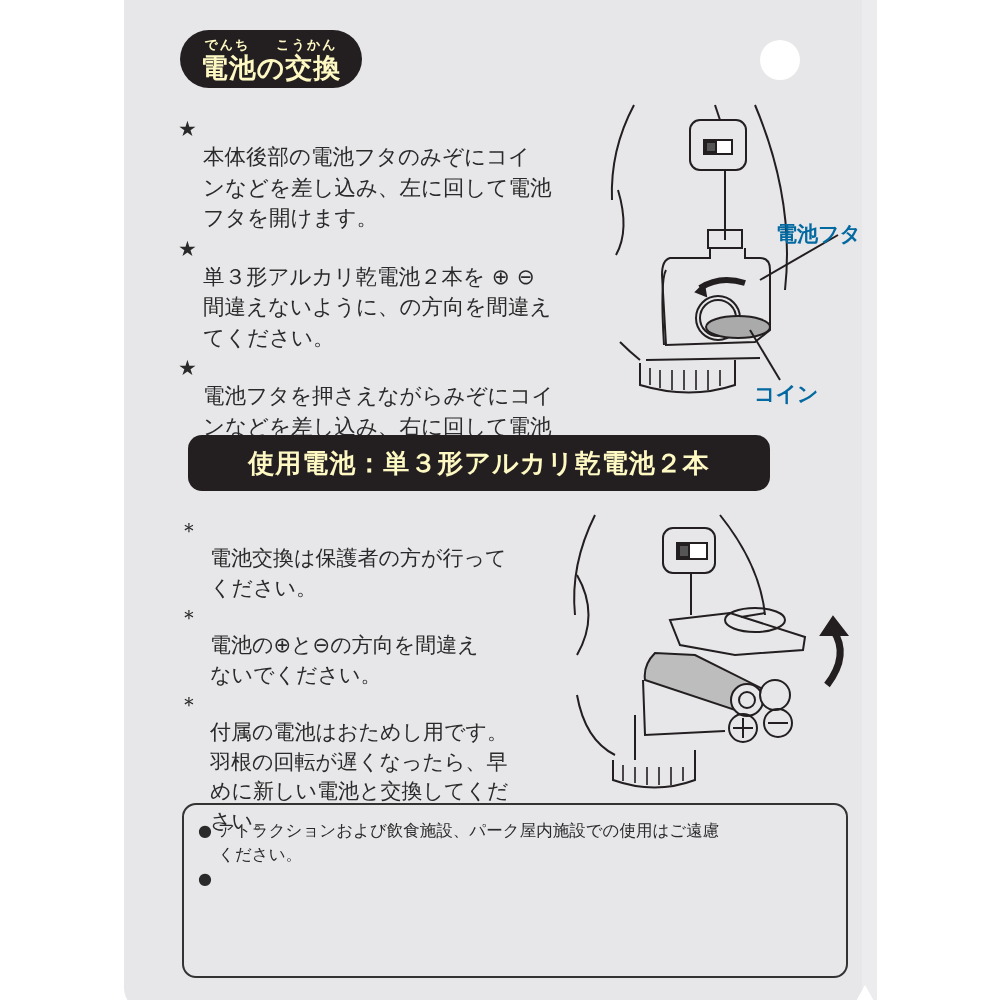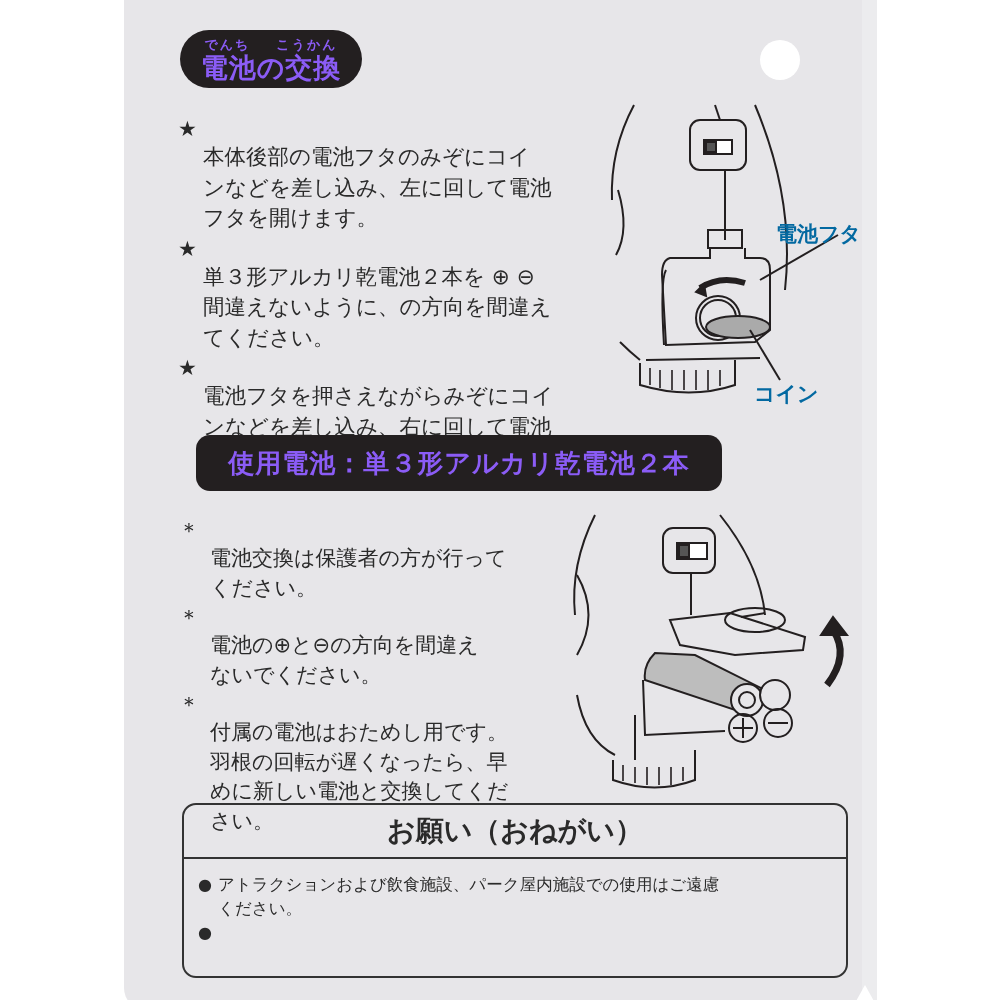--- a/index.html
+++ b/index.html
@@ -15,29 +15,29 @@
     position:absolute; left:862px; top:0; width:15px; height:1000px; background:#ececee;
   }
   .hole {
     position:absolute; left:760px; top:40px; width:40px; height:40px; border-radius:50%; background:#ffffff;
   }
   .notch {
     position:absolute; left:855px; top:985px; width:0; height:0;
     border-left:10px solid transparent; border-right:10px solid transparent; border-bottom:18px solid #ffffff;
   }
   .pill {
-    position:absolute; background:#231f20; color:#8b5cf6; border-radius:26px;
+    position:absolute; background:#231f20; color:#fef9c3; border-radius:26px;
     display:flex; flex-direction:column; align-items:center; justify-content:center;
   }
   .pill1 { left:180px; top:30px; width:182px; height:58px; border-radius:29px; }
   .pill1 .ruby { font-size:13px; font-weight:bold; letter-spacing:2px; line-height:15px; margin-top:2px; }
   .pill1 .ruby span { display:inline-block; }
   .pill1 .ruby .r1 { margin-right:26px; }
   .pill1 .main { font-size:27px; font-weight:bold; line-height:31px; letter-spacing:1px; }
-  .pill2 { left:196px; top:435px; width:526px; height:56px; border-radius:14px; }
+  .pill2 { left:188px; top:435px; width:582px; height:56px; border-radius:14px; }
   .pill2 .main { font-size:26px; font-weight:bold; letter-spacing:1px; }
 
   .steps { position:absolute; left:178px; top:114px; width:420px; }
   .step { font-size:21.5px; line-height:30.5px; display:flex; }
   .mark { width:25px; flex:0 0 25px; font-size:21px; }
   .step-text { flex:1; white-space:pre-line;margin-top:28px; }
 
   .notes { position:absolute; left:178px; top:516px; width:400px; }
   .note { font-size:21px; line-height:29.5px; display:flex; }
   .note .mark { width:32px; flex:0 0 32px; font-size:22px; }
@@ -167,21 +167,20 @@
   <path d="M203 218 L223 218"></path>
   <path d="M78 175 L80 230 L160 226"></path>
   <path d="M70 210 L70 255"></path>
   <path d="M48 255 L48 275 Q90 290 130 275 L130 245"></path>
   <path d="M58 260 L58 276 M70 262 L70 278 M82 262 L82 280 M94 262 L94 280 M106 262 L106 280 M118 262 L118 276" stroke-width="1.6"></path>
   <path d="M262 180 Q285 150 268 125" stroke-width="7"></path>
   <path d="M256 130 L268 112 L282 130 Z" fill="#231f20"></path>
 </svg>
 
 <div class="notice-box">
-  <div class="notice-title">お願い（おねがい）</div>
   <div class="notice-items">
     <div class="notice-item">
       <span class="bullet">●</span>
       <span class="txt">アトラクションおよび飲食施設、パーク屋内施設での使用はご遠慮
 ください。</span>
     </div>
     <div class="notice-item">
       <span class="bullet">●</span>
     </div>
   </div>

